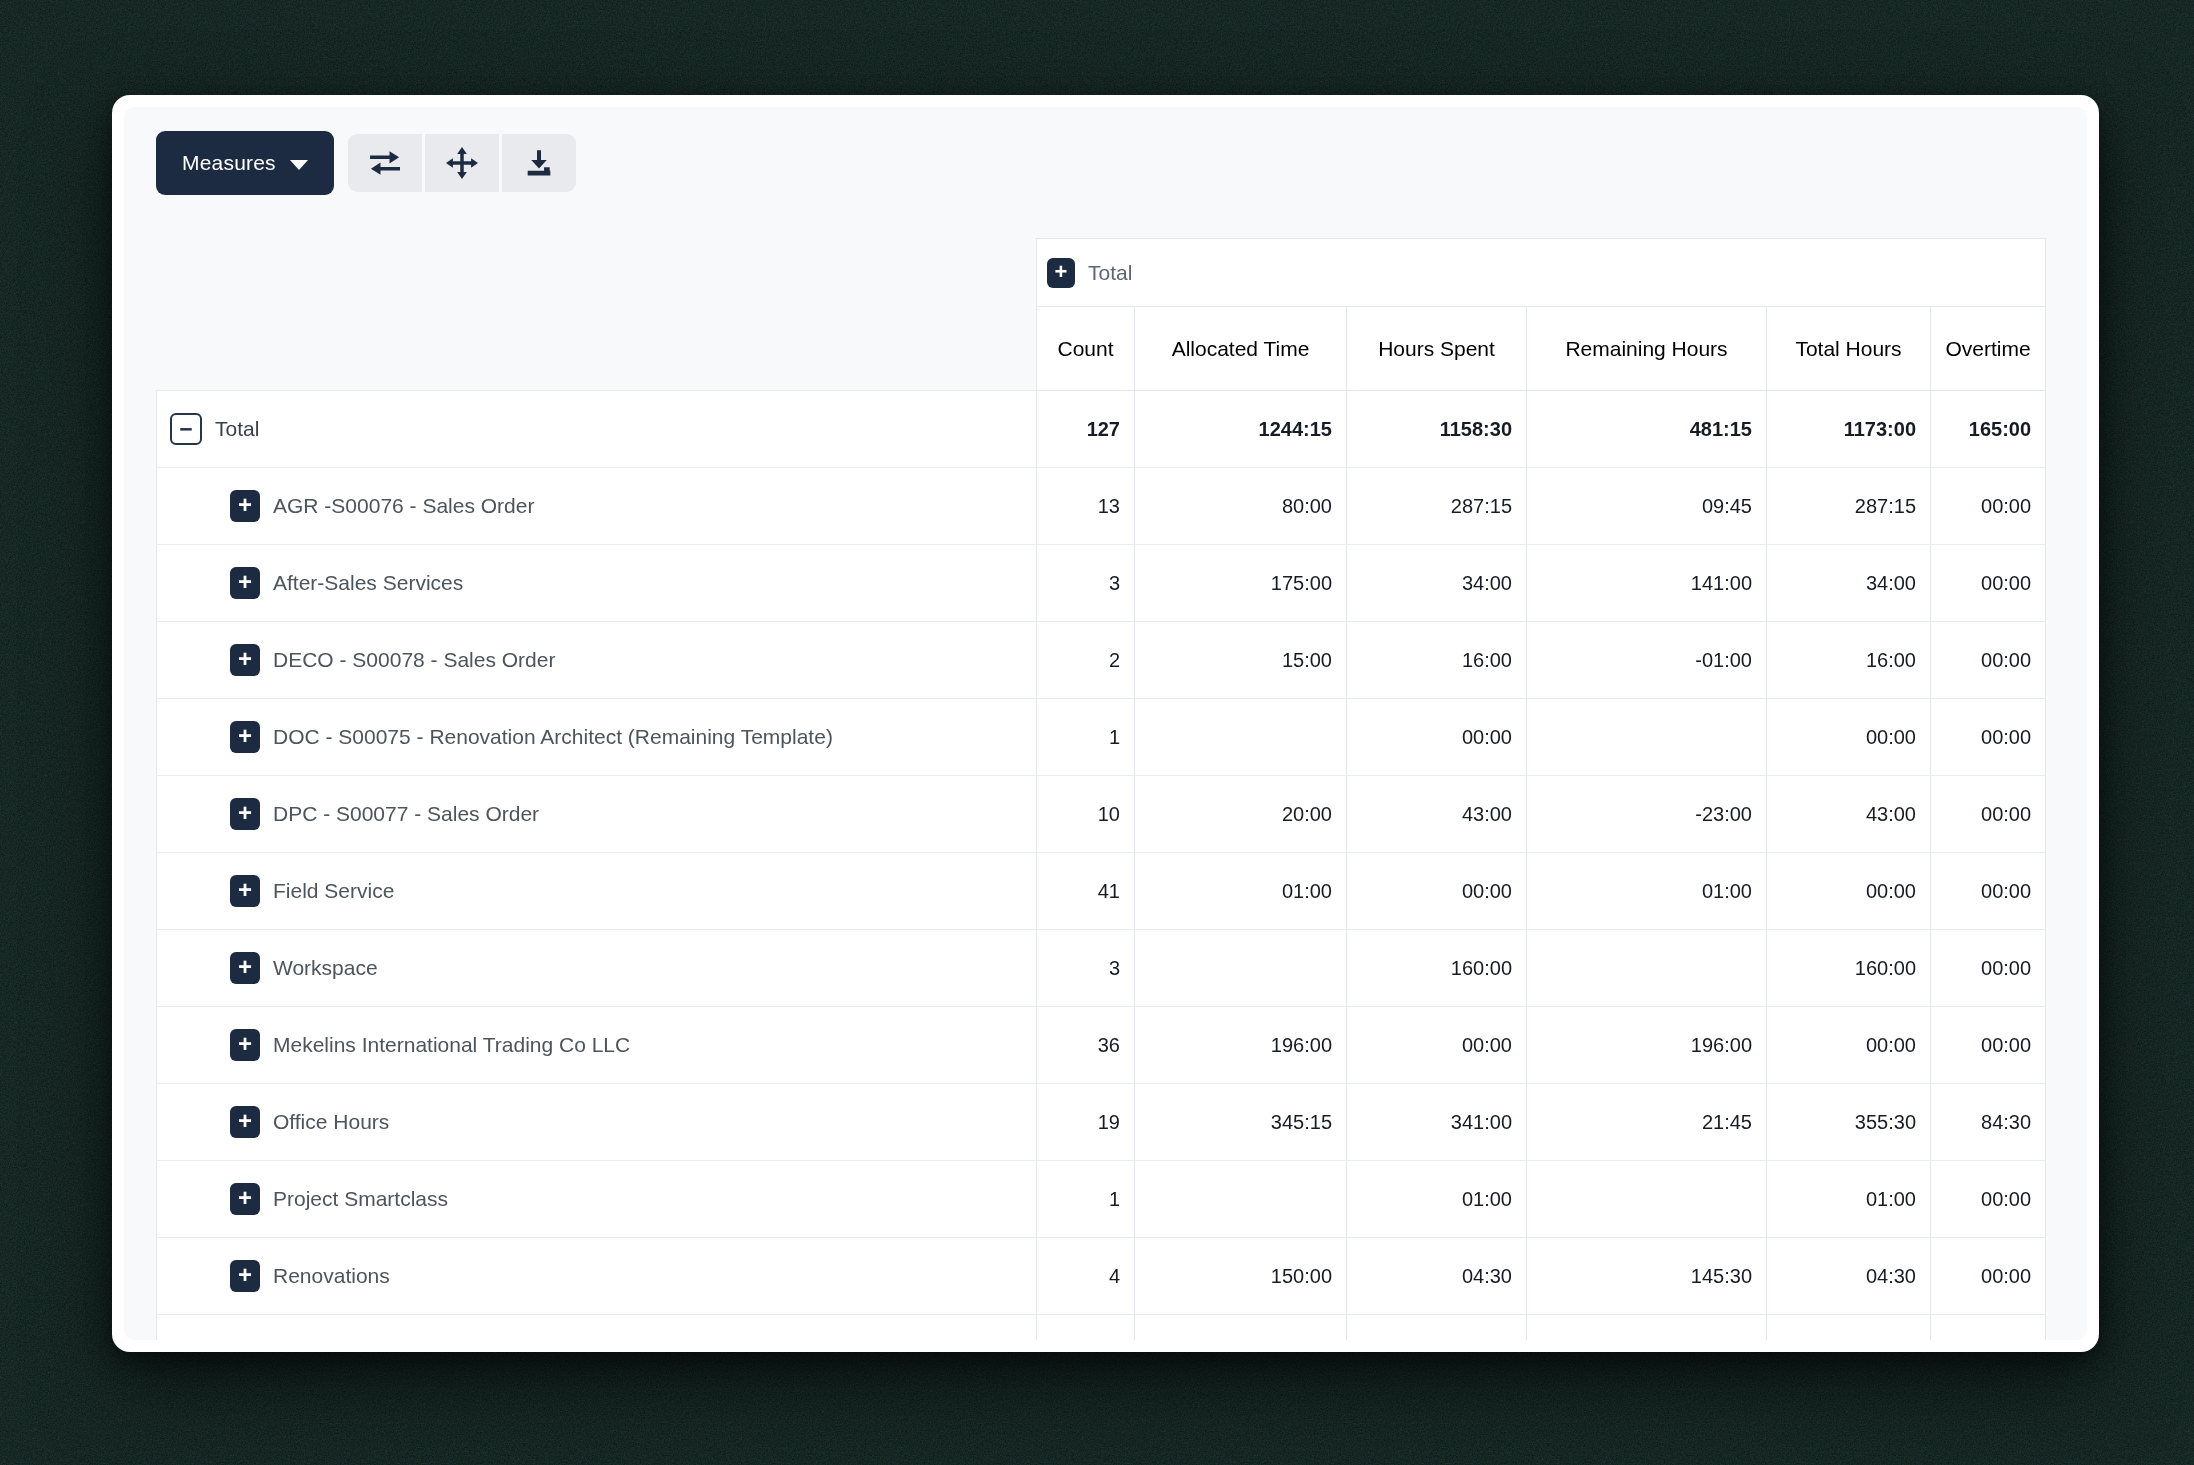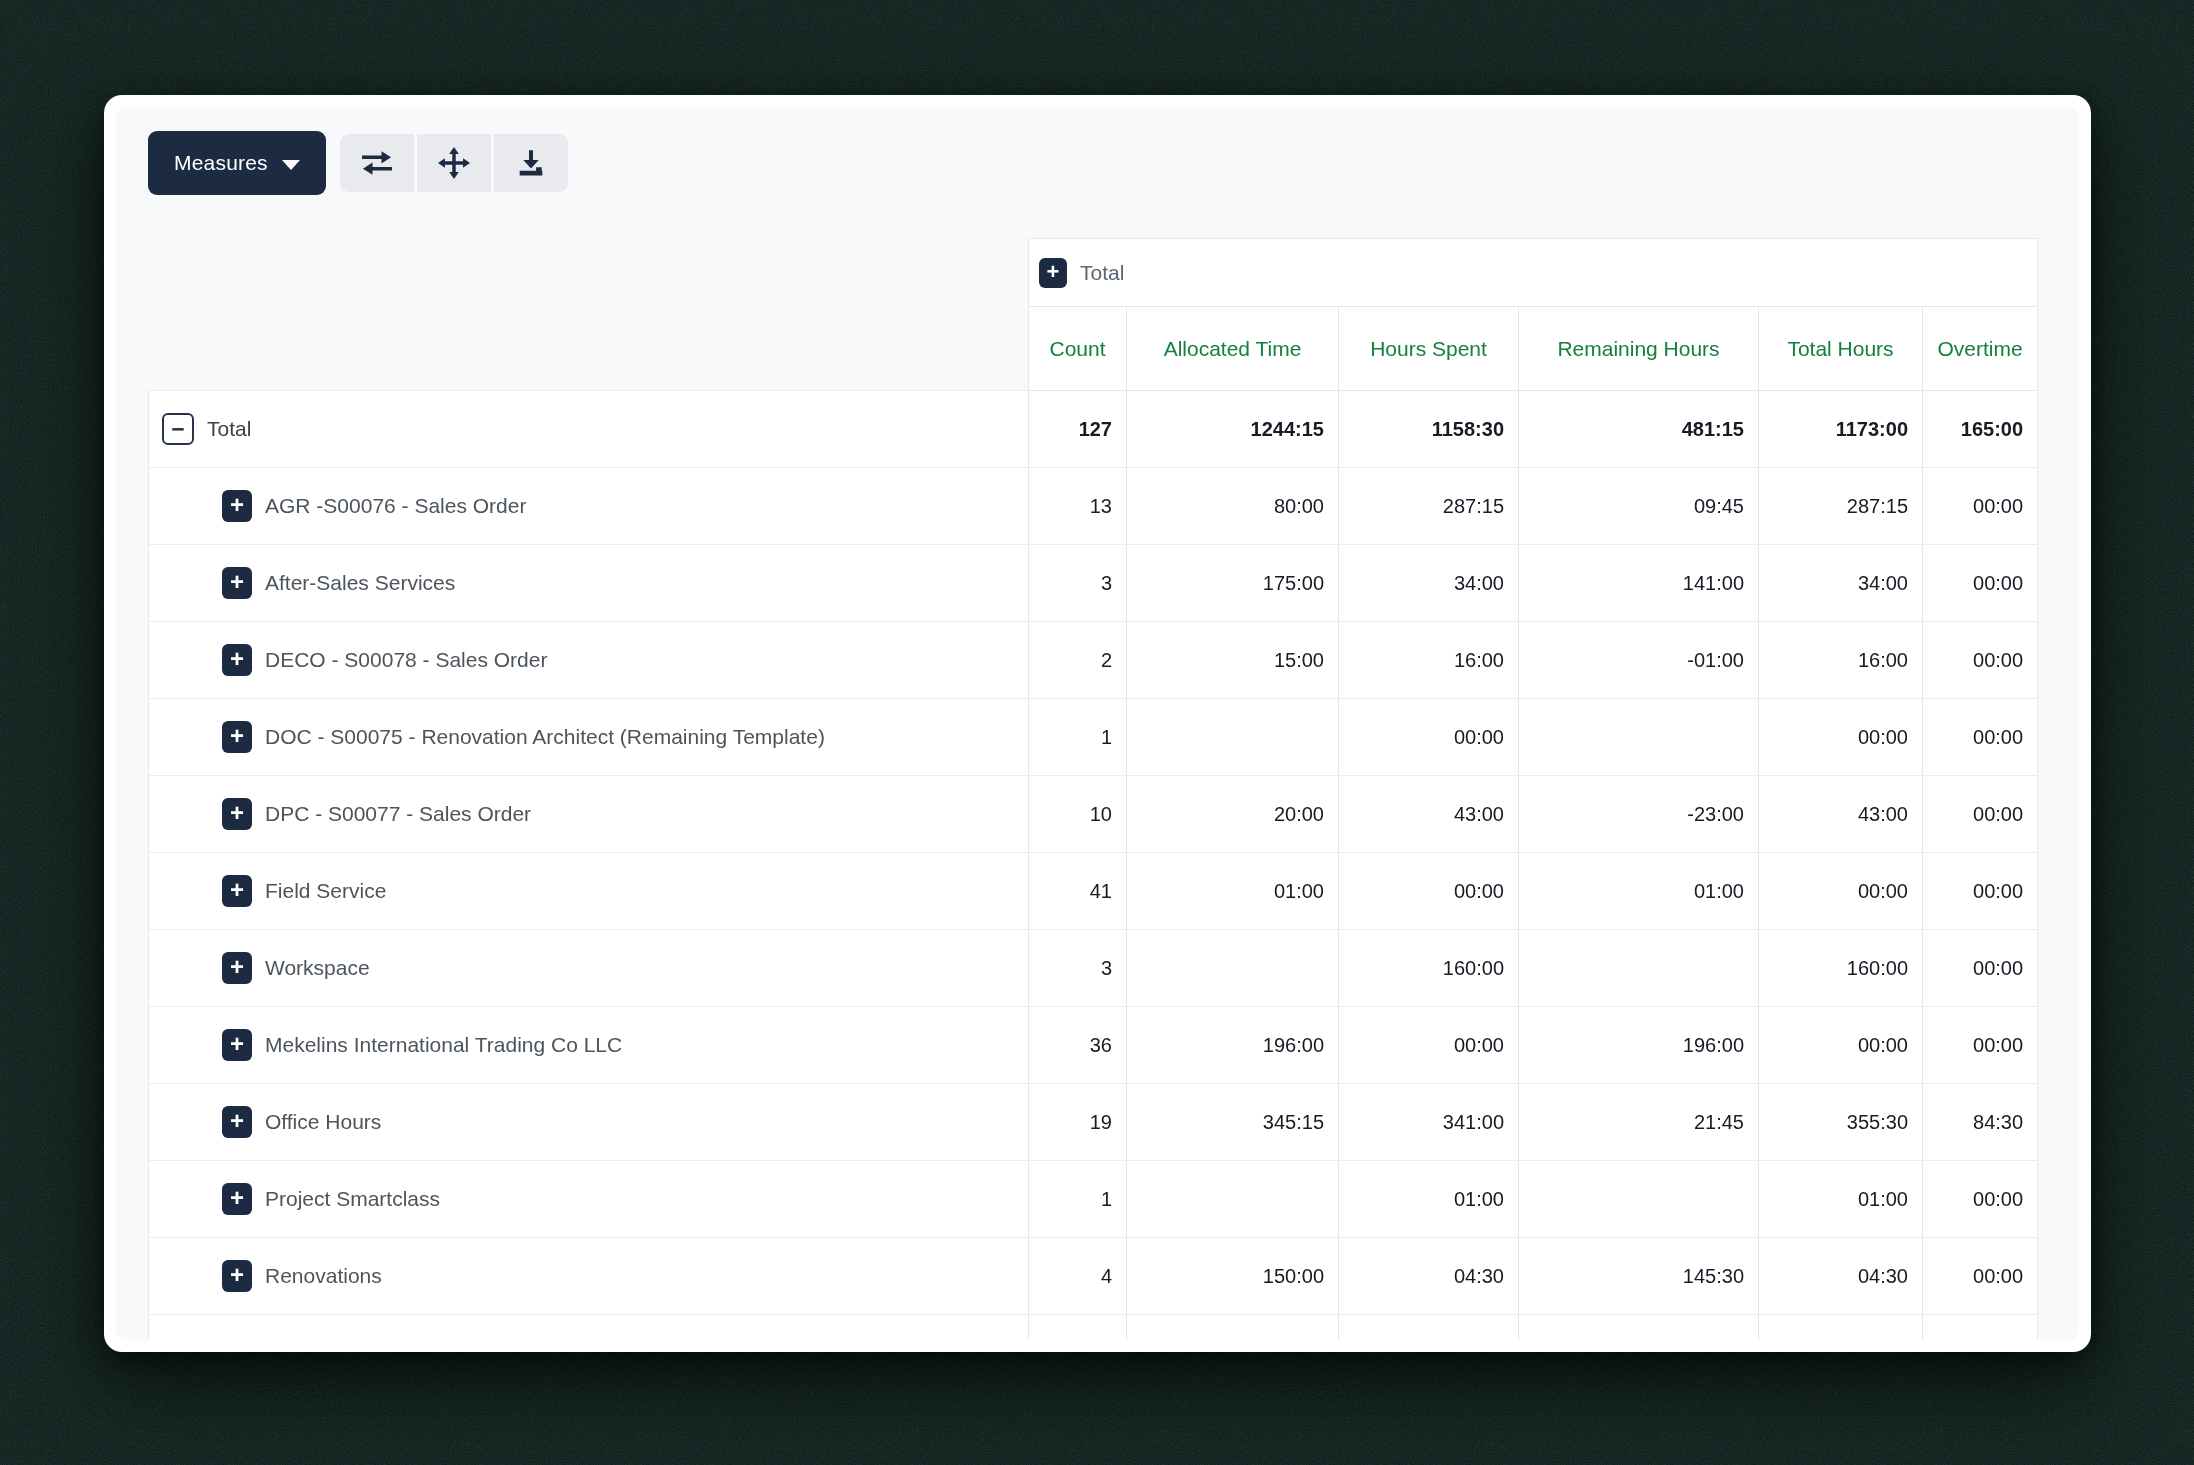--- a/index.html
+++ b/index.html
@@ -3,21 +3,21 @@
 <meta charset="utf-8">
 <style>
   html,body{margin:0;padding:0;}
   body{
     width:2194px;height:1465px;position:relative;overflow:hidden;
     background:#0a1412;
     font-family:"Liberation Sans","DejaVu Sans",sans-serif;
   }
   .bg-noise{position:absolute;inset:0;width:2194px;height:1465px;opacity:.55;pointer-events:none;}
   .card{
-    position:absolute;left:104px;top:95px;width:1987px;height:1257px;
+    position:absolute;left:112px;top:95px;width:1987px;height:1257px;
     background:#ffffff;border-radius:18px;
     box-shadow:0 30px 80px rgba(0,0,0,.6),0 8px 24px rgba(0,0,0,.45);
   }
   .content{
     position:absolute;inset:12px;background:#f8f9fa;border-radius:10px;
     overflow:hidden;
   }
   
   .toolbar{position:absolute;left:32px;top:24px;display:flex;align-items:center;gap:14px;}
   .btn{border:none;cursor:pointer;font-family:inherit;display:inline-flex;align-items:center;justify-content:center;}
@@ -42,21 +42,21 @@
   }
   table.pivot td,table.pivot th{box-sizing:border-box;white-space:nowrap;overflow:hidden;}
   td.corner{background:transparent;border:none;}
   th.group-head{
     height:68px;background:#fff;border:1px solid #e4e8ec;
     text-align:left;padding:0 0 0 10px;font-weight:400;font-size:21px;color:#5c6672;
   }
   th.group-head .head-inner{display:flex;align-items:center;gap:13px;}
   th.measure{
     height:84px;background:#fff;border:1px solid #e4e8ec;
-    font-weight:400;font-size:21px;color:#15803d;text-align:center;padding:0 6px;
+    font-weight:400;font-size:21px;color:#000000;text-align:center;padding:0 6px;
   }
   tbody td{height:77px;background:#fff;border-top:1px solid #eaedf0;border-bottom:1px solid #eaedf0;border-left:1px solid #e4e8ec;border-right:1px solid #e4e8ec;}
   td.label{padding-left:13px;font-size:21px;color:#4c545c;}
   td.label .cellflex{display:flex;align-items:center;gap:13px;}
   td.label.lvl1{padding-left:73px;}
   tr.total td.label{color:#39404a;}
   td.val{text-align:right;padding-right:14px;font-size:20px;color:#161b24;font-weight:400;}
   tr.total td.val{font-weight:700;margin-left:24px;}
   
   .sq{width:30px;height:30px;border-radius:6px;display:inline-flex;align-items:center;justify-content:center;flex:none;line-height:1;cursor:pointer;}

